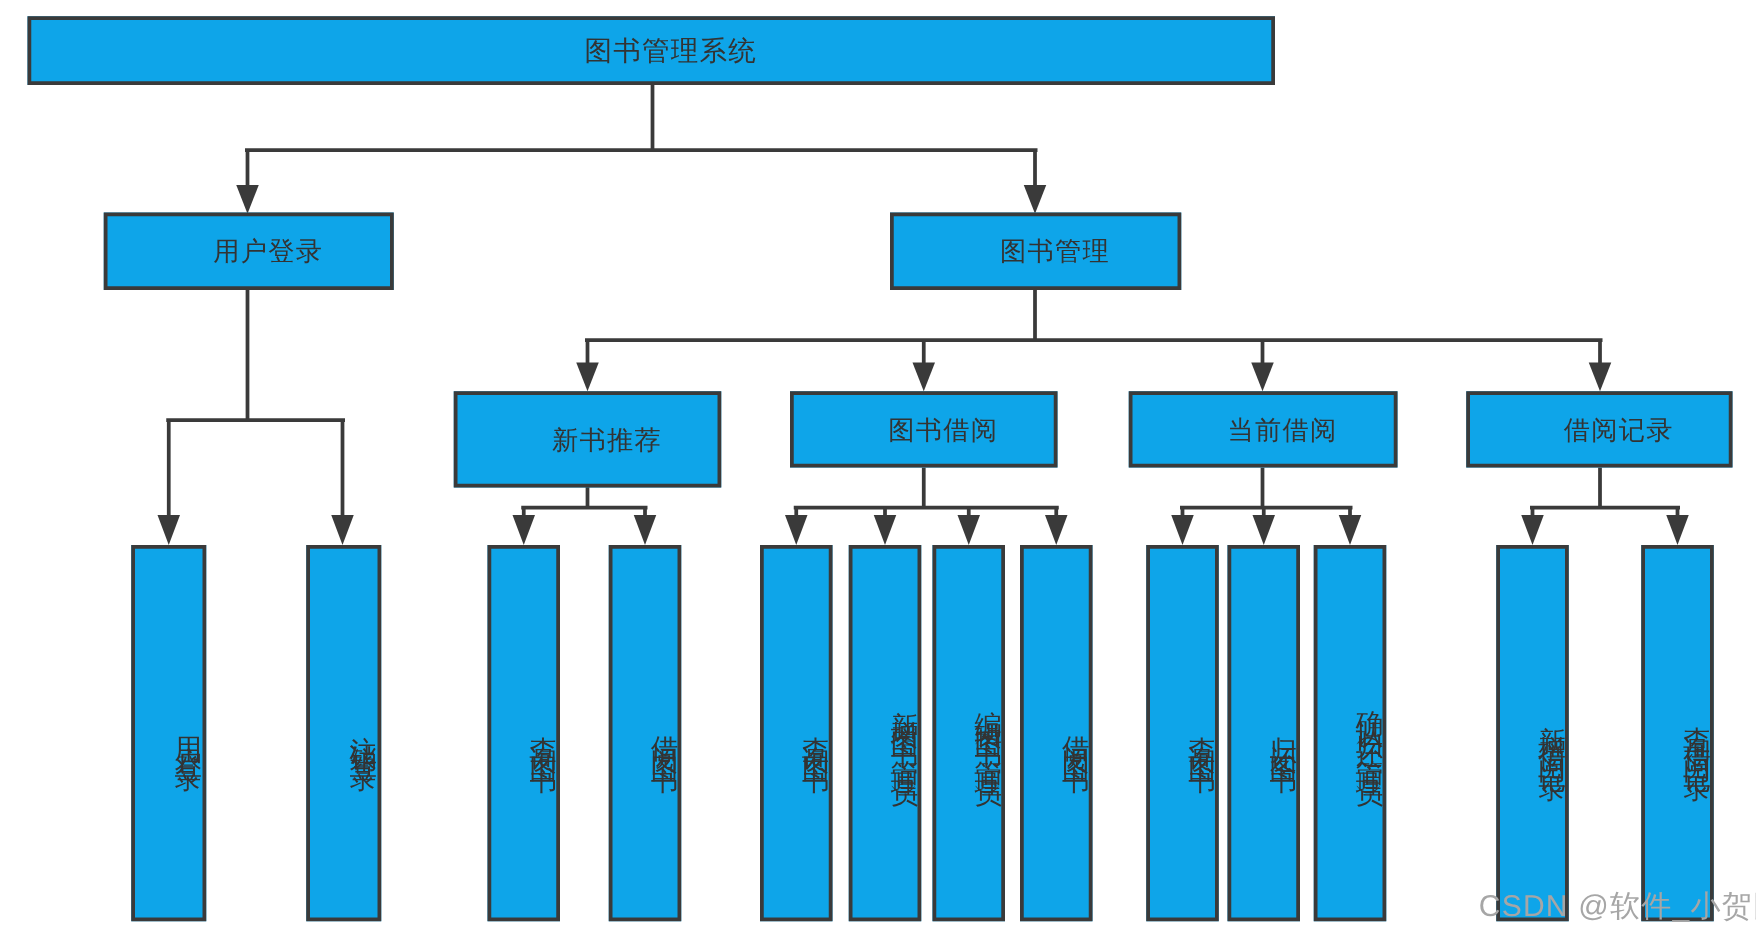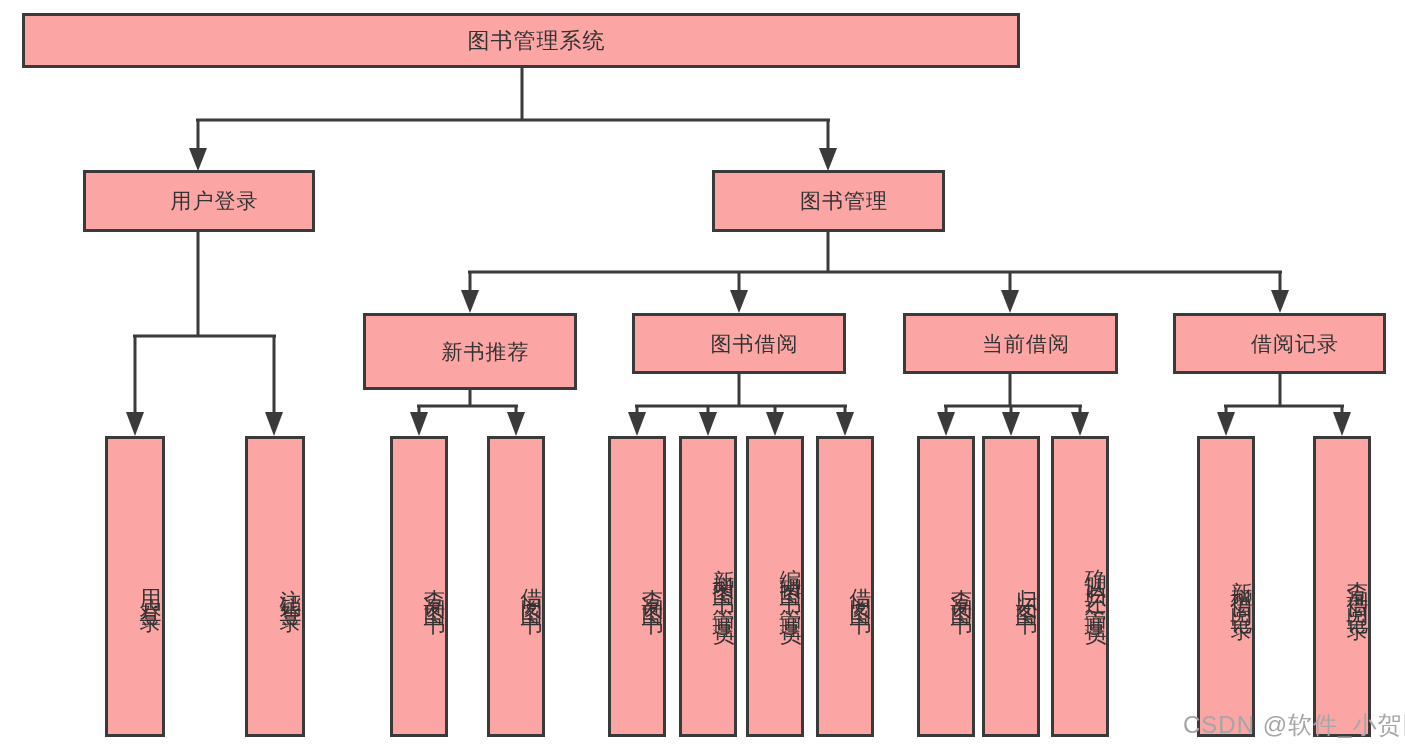--- a/index.html
+++ b/index.html
@@ -15,21 +15,21 @@
   .connectors {
     position: absolute;
     left: 0; top: 0;
     width: 1405px; height: 747px;
     z-index: 1;
   }
   .node {
     position: absolute;
     box-sizing: border-box;
     border: 3px solid #3a3a3a;
-    background: #fca5a5;
+    background: #0ea5e9;
     display: flex;
     align-items: center;
     justify-content: center;
     z-index: 2;
     padding-left: 31px;
   }
   .node .hlabel {
     font-size: 21px;
     letter-spacing: 1px;
     color: #333333;

